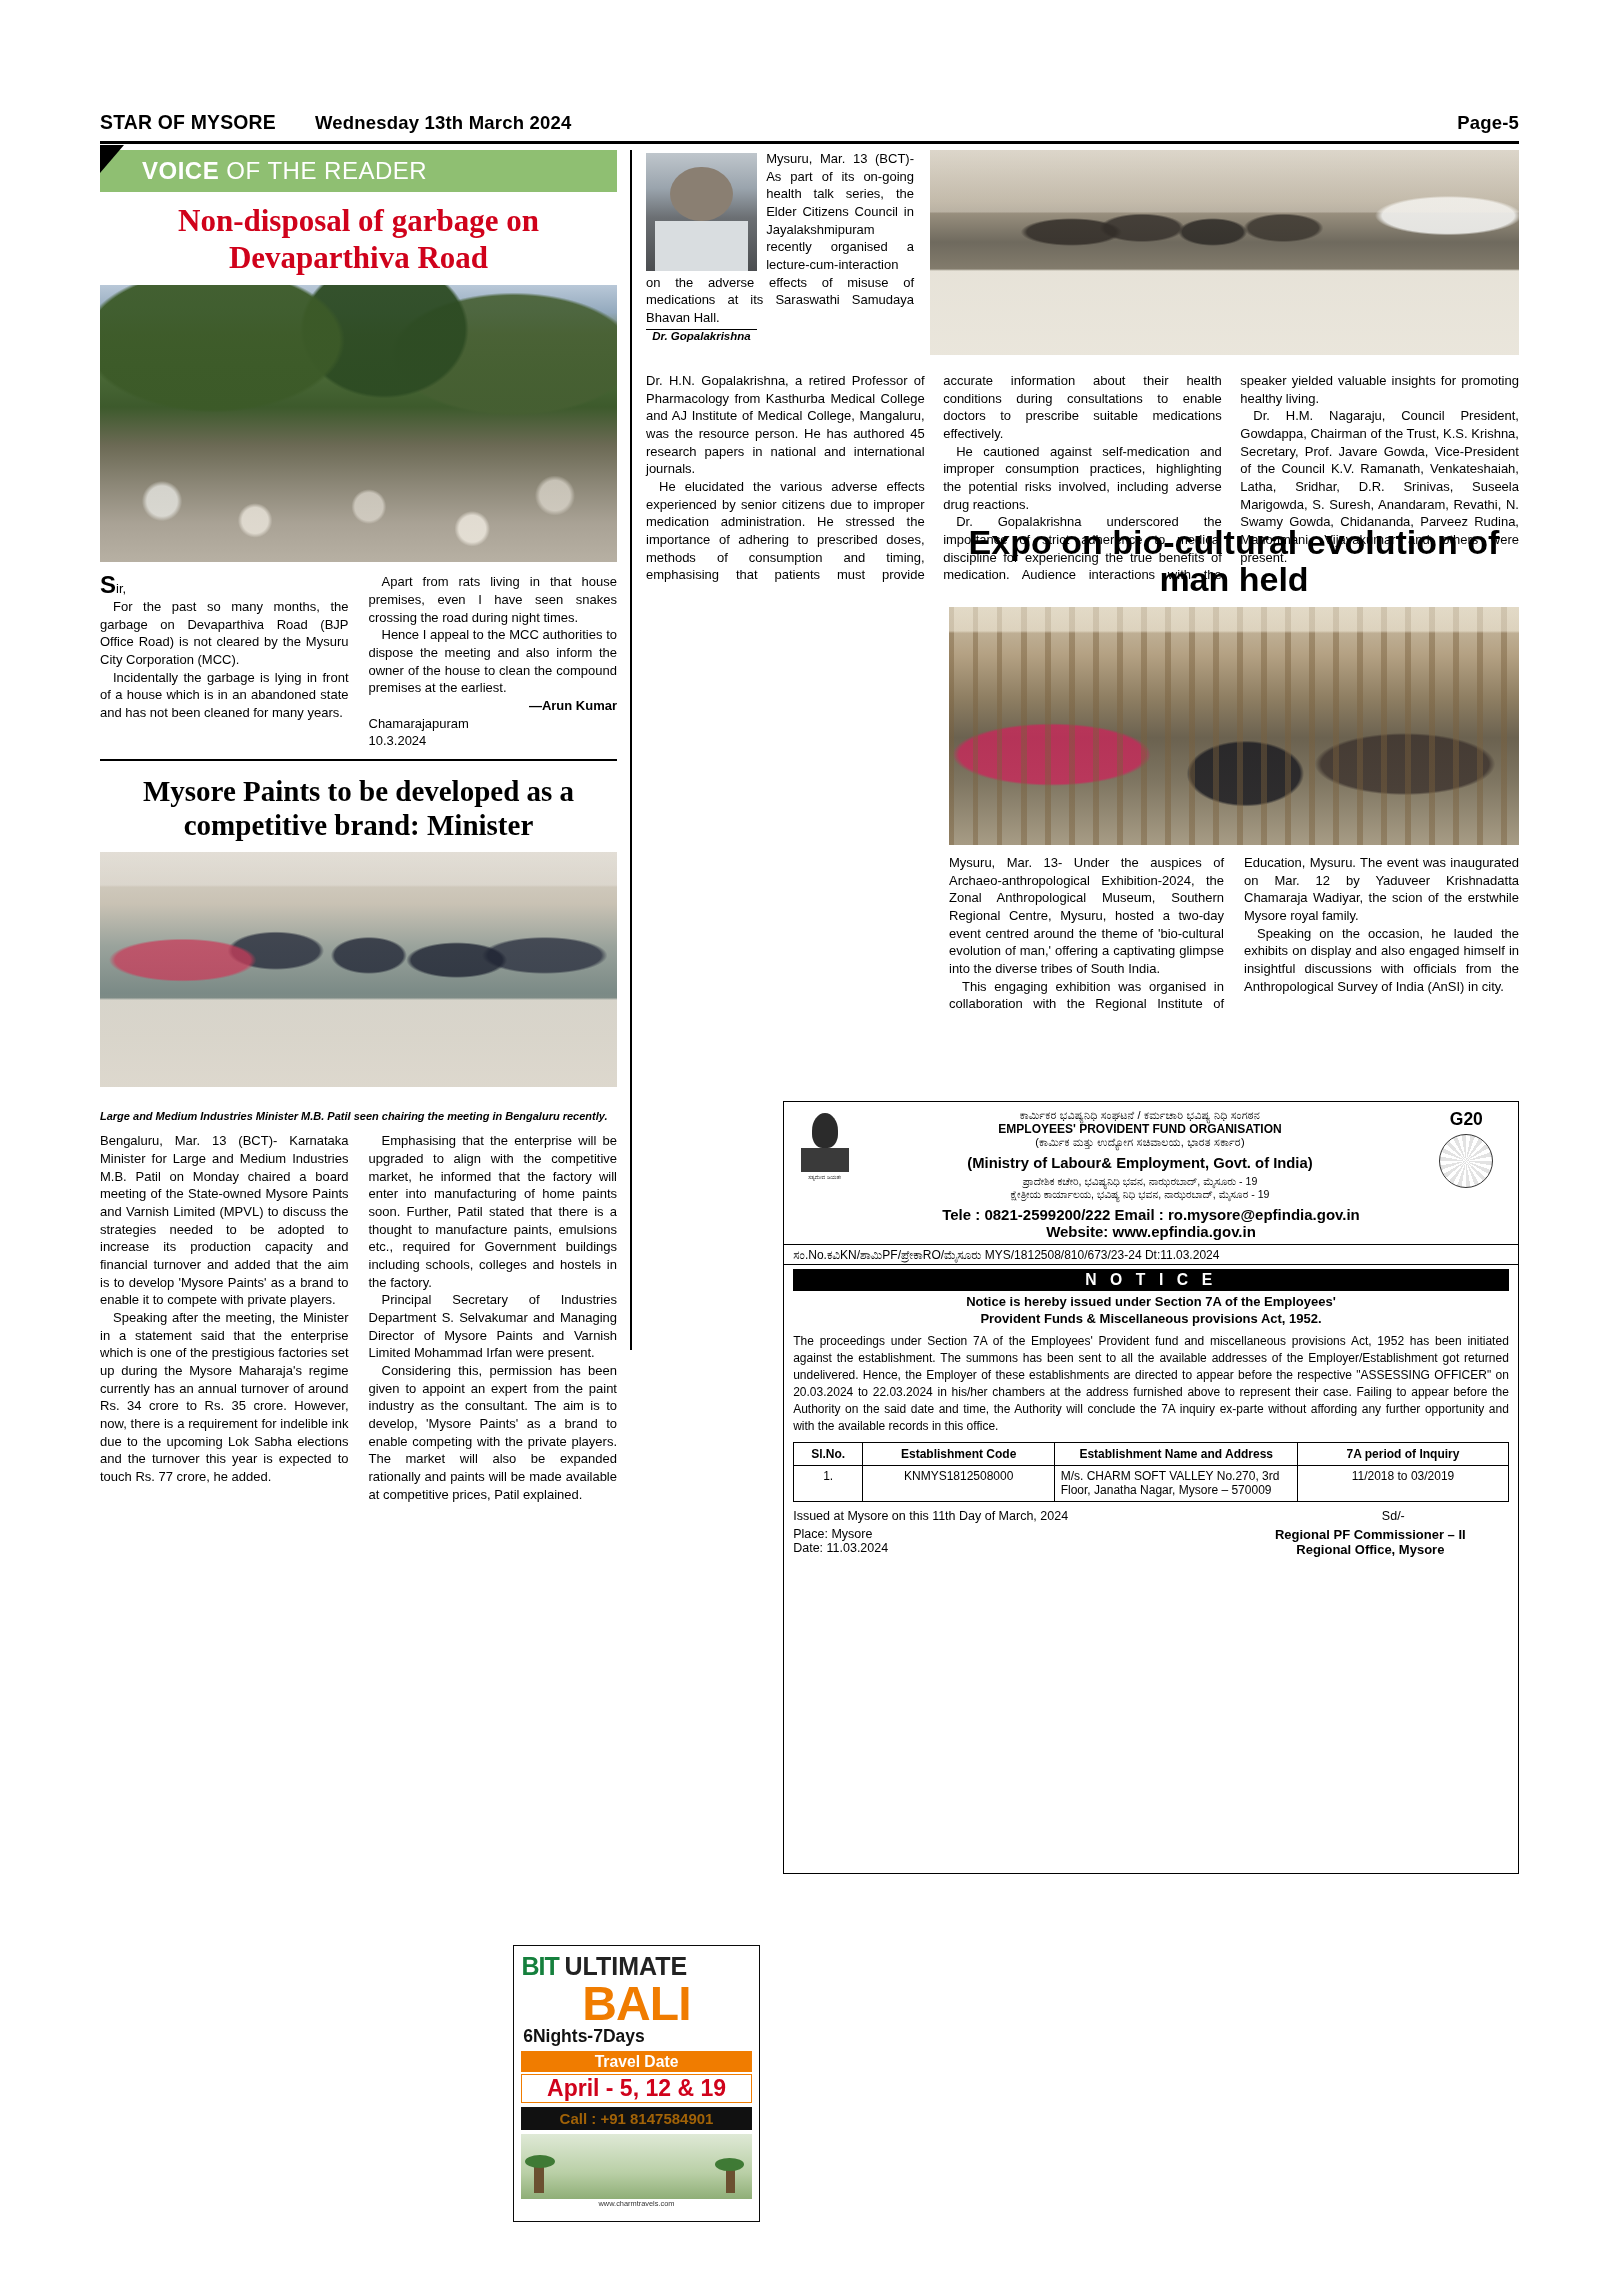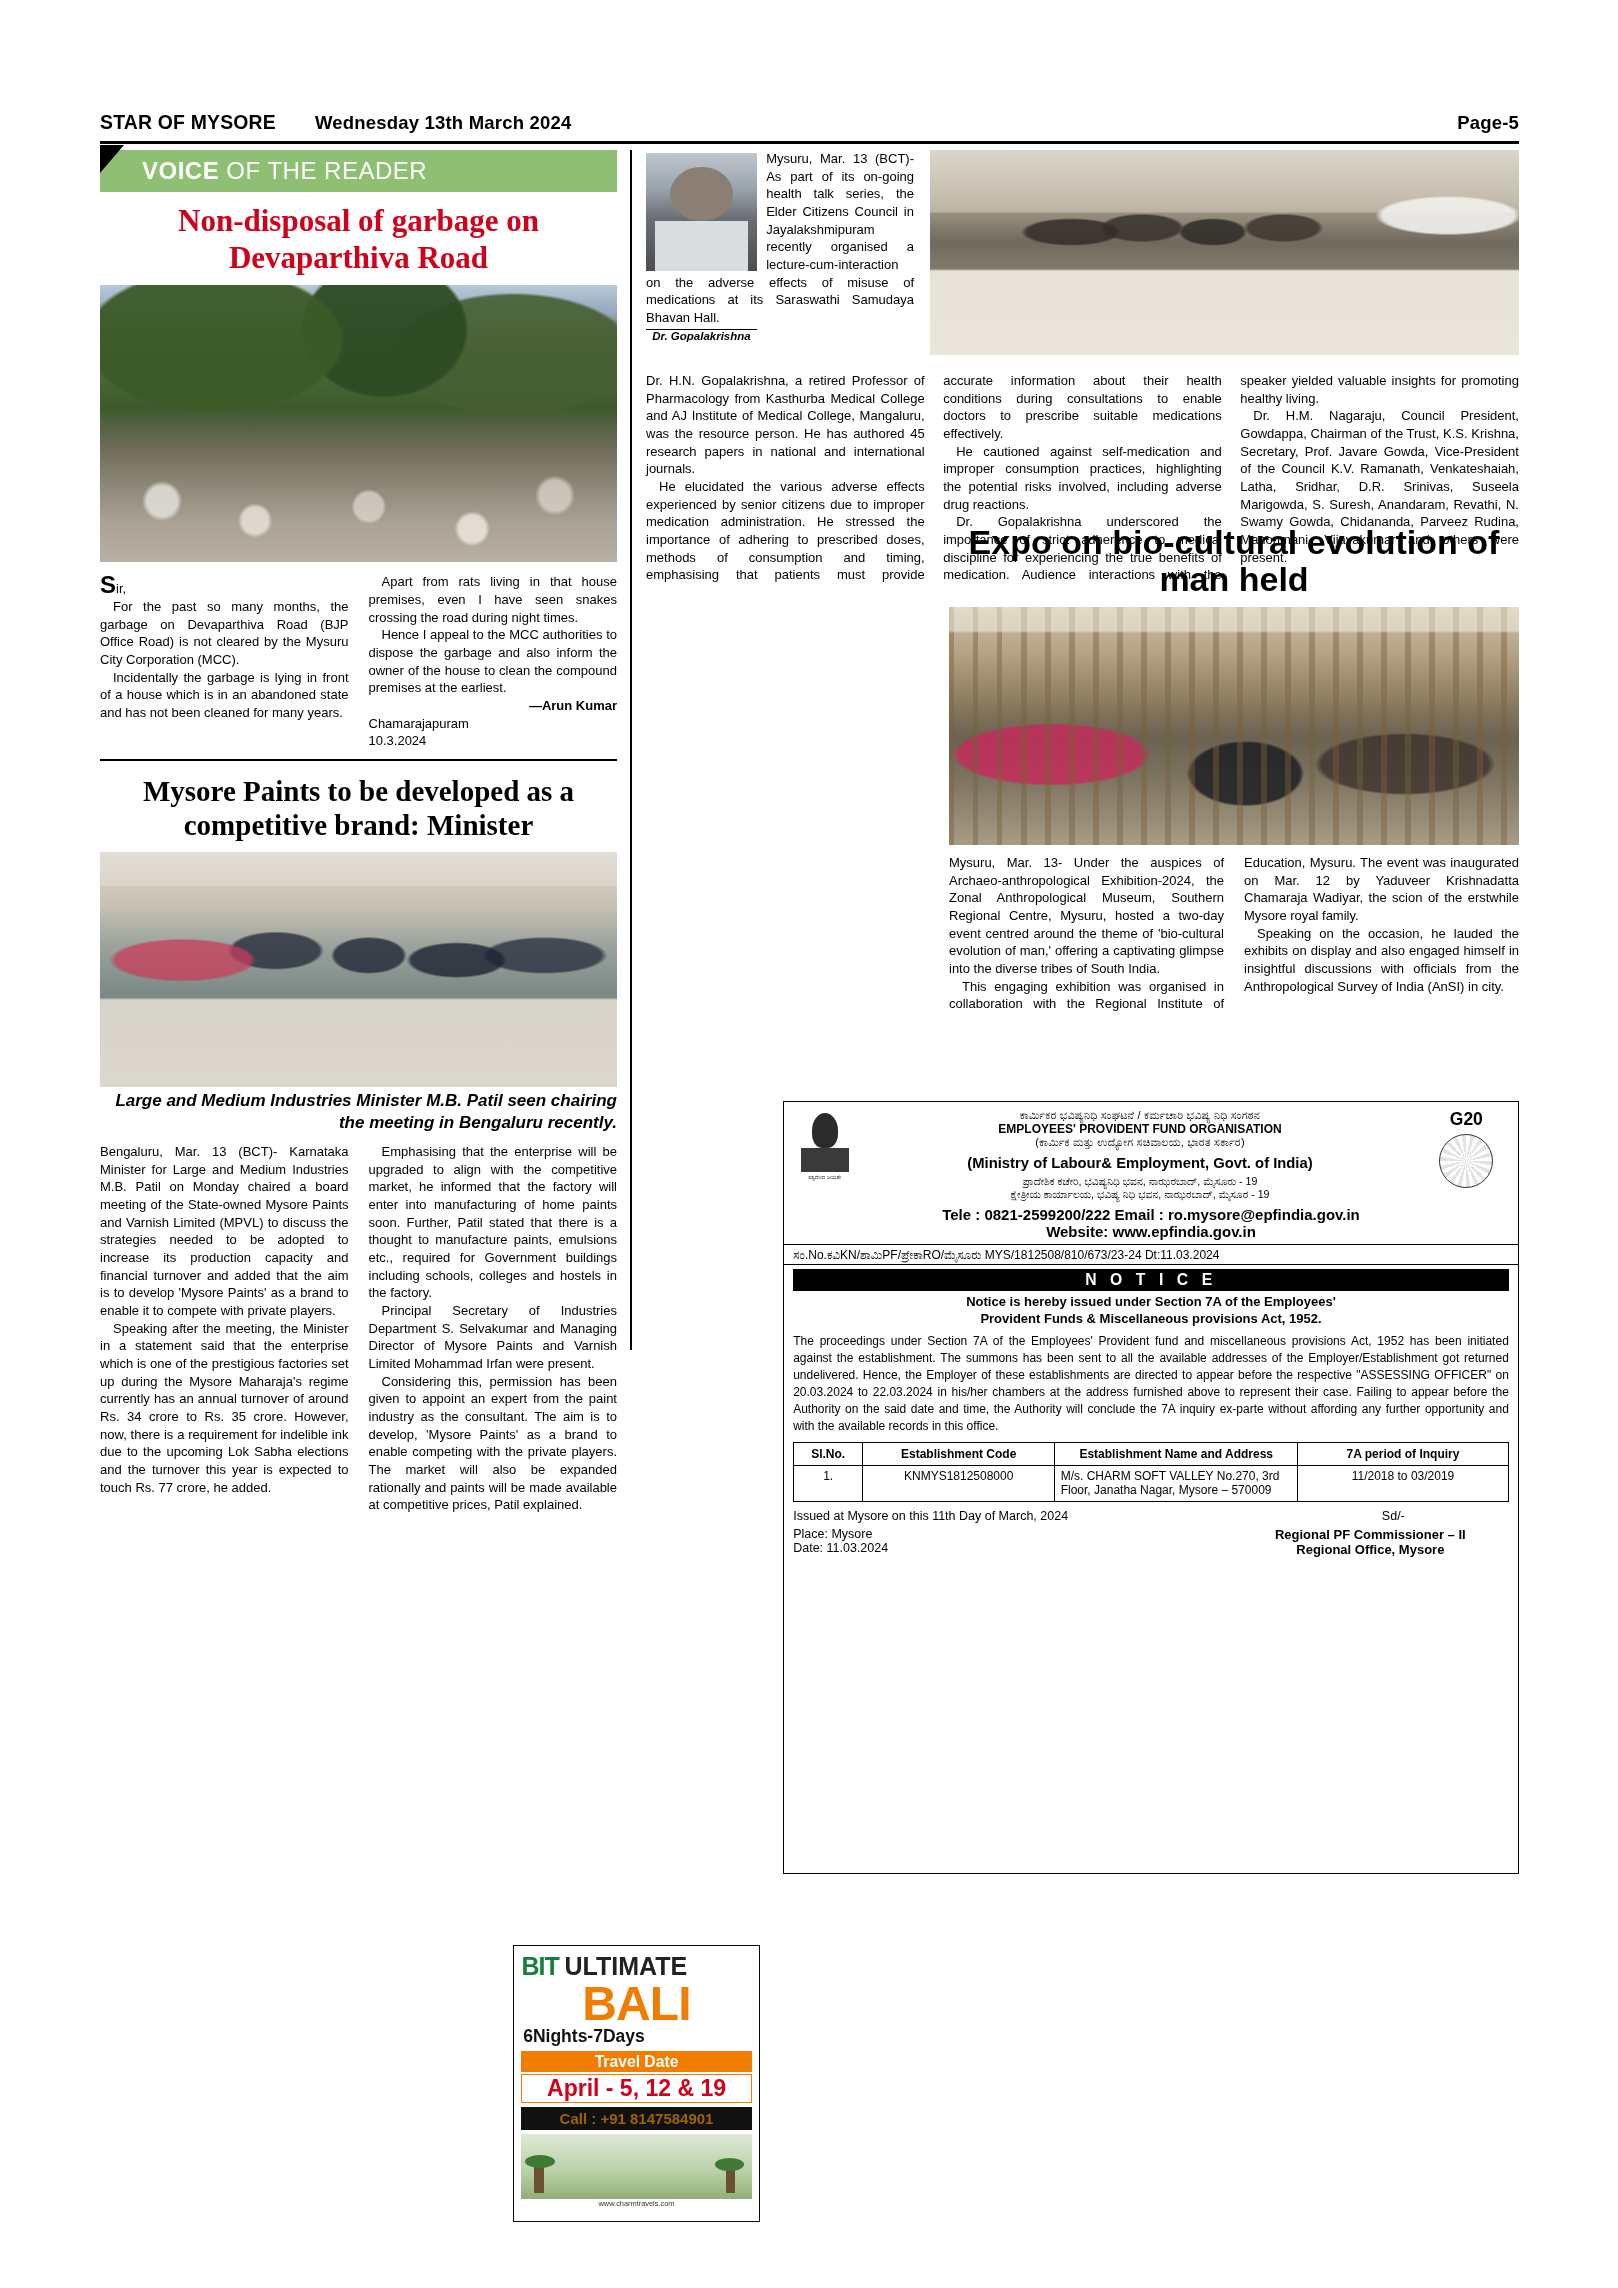--- a/index.html
+++ b/index.html
@@ -46,21 +46,21 @@
   .photo { width:100%; background:#7d8a6a; position:relative; overflow:hidden; }
   .photo .ph-in { position:absolute; inset:0; }
 
   .twocol { column-count:2; column-gap:20px; text-align:justify; }
   .bodytext { font-size:13px; line-height:1.36; font-family:"Liberation Sans", sans-serif; }
   .bodytext p { margin:0 0 0 0; text-indent:13px; }
   .bodytext p.first { text-indent:0; }
   .dropcap::first-letter { font-size:24px; font-weight:bold; line-height:1; }
 
   .sig { text-align:right; font-weight:bold; font-size:13px; }
-  .capt { font-size:17px; font-style:italic; font-weight:bold; text-align:right; line-height:1.3; margin-top:3px; }
+  .capt { font-size:11px; font-style:italic; font-weight:bold; text-align:left; line-height:1.3; margin-top:22px; }
 
   .hr-thin { height:1.8px; background:#000; margin:9.2px 0 0 0; }
 
   .bigHead {
     font-family:"Liberation Sans", sans-serif; font-weight:bold; font-size:50px; line-height:1.04;
     text-align:center; letter-spacing:-0.9px; margin:0 0 11px 0;
   }
   .midHead {
     font-family:"Liberation Sans", sans-serif; font-weight:bold; font-size:34px; line-height:1.08;
     text-align:center; margin:9.2px 0 9.2px 0;
@@ -157,21 +157,21 @@
               radial-gradient(circle at 88% 76%, rgba(225,220,210,.7) 0 3%, transparent 4%);"></div>
         </div>
 
         <div style="height:11px"></div>
 
         <div class="twocol bodytext">
           <p class="first dropcap">Sir,</p>
           <p>For the past so many months, the garbage on Devaparthiva Road (BJP Office Road) is not cleared by the Mysuru City Corporation (MCC).</p>
           <p>Incidentally the garbage is lying in front of a house which is in an abandoned state and has not been cleaned for many years.</p>
           <p>Apart from rats living in that house premises, even I have seen snakes crossing the road during night times.</p>
-          <p>Hence I appeal to the MCC authorities to dispose the garbage and also inform the owner of the house to clean the compound premises at the earliest.</p>
+          <p>Hence I appeal to the MCC authorities to dispose the meeting and also inform the owner of the house to clean the compound premises at the earliest.</p>
           <p class="sig">—Arun Kumar</p>
           <p class="first">Chamarajapuram</p>
           <p class="first">10.3.2024</p>
         </div>
 
         <div class="hr-thin"></div>
 
         <div class="head-black">Mysore Paints to be developed as a competitive brand: Minister</div>
 
         <div class="photo meeting" style="height:235px;">

